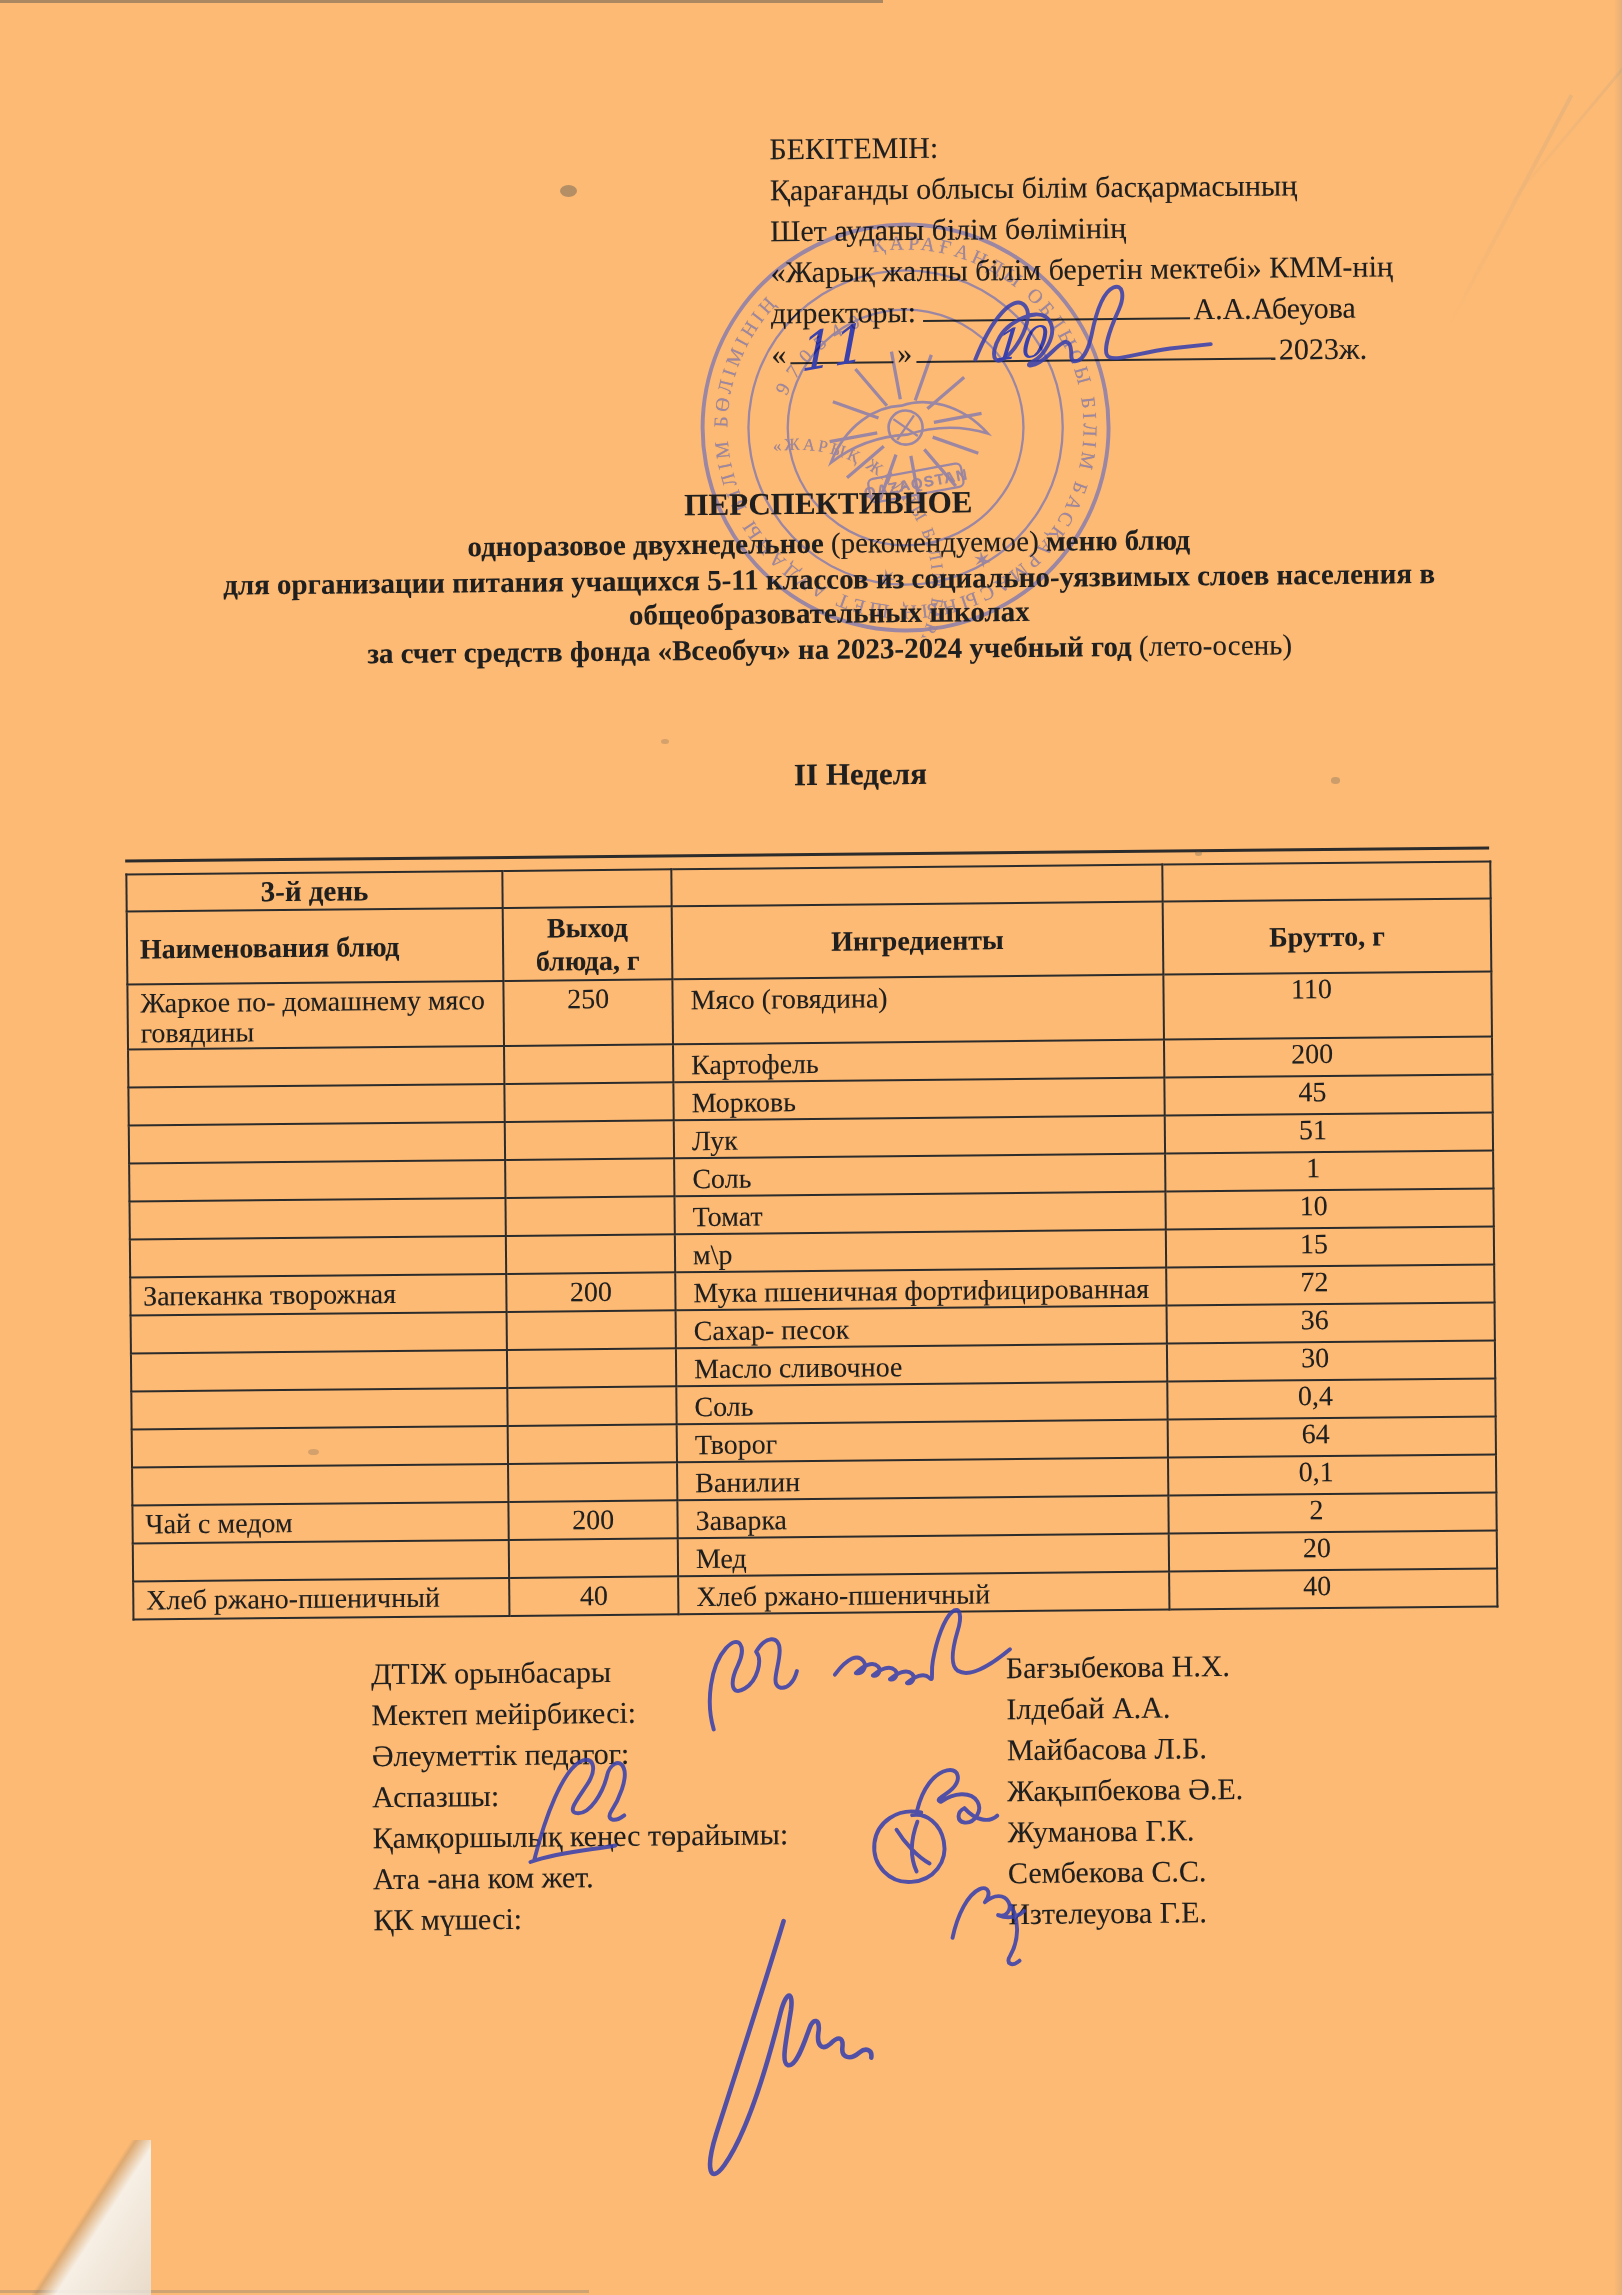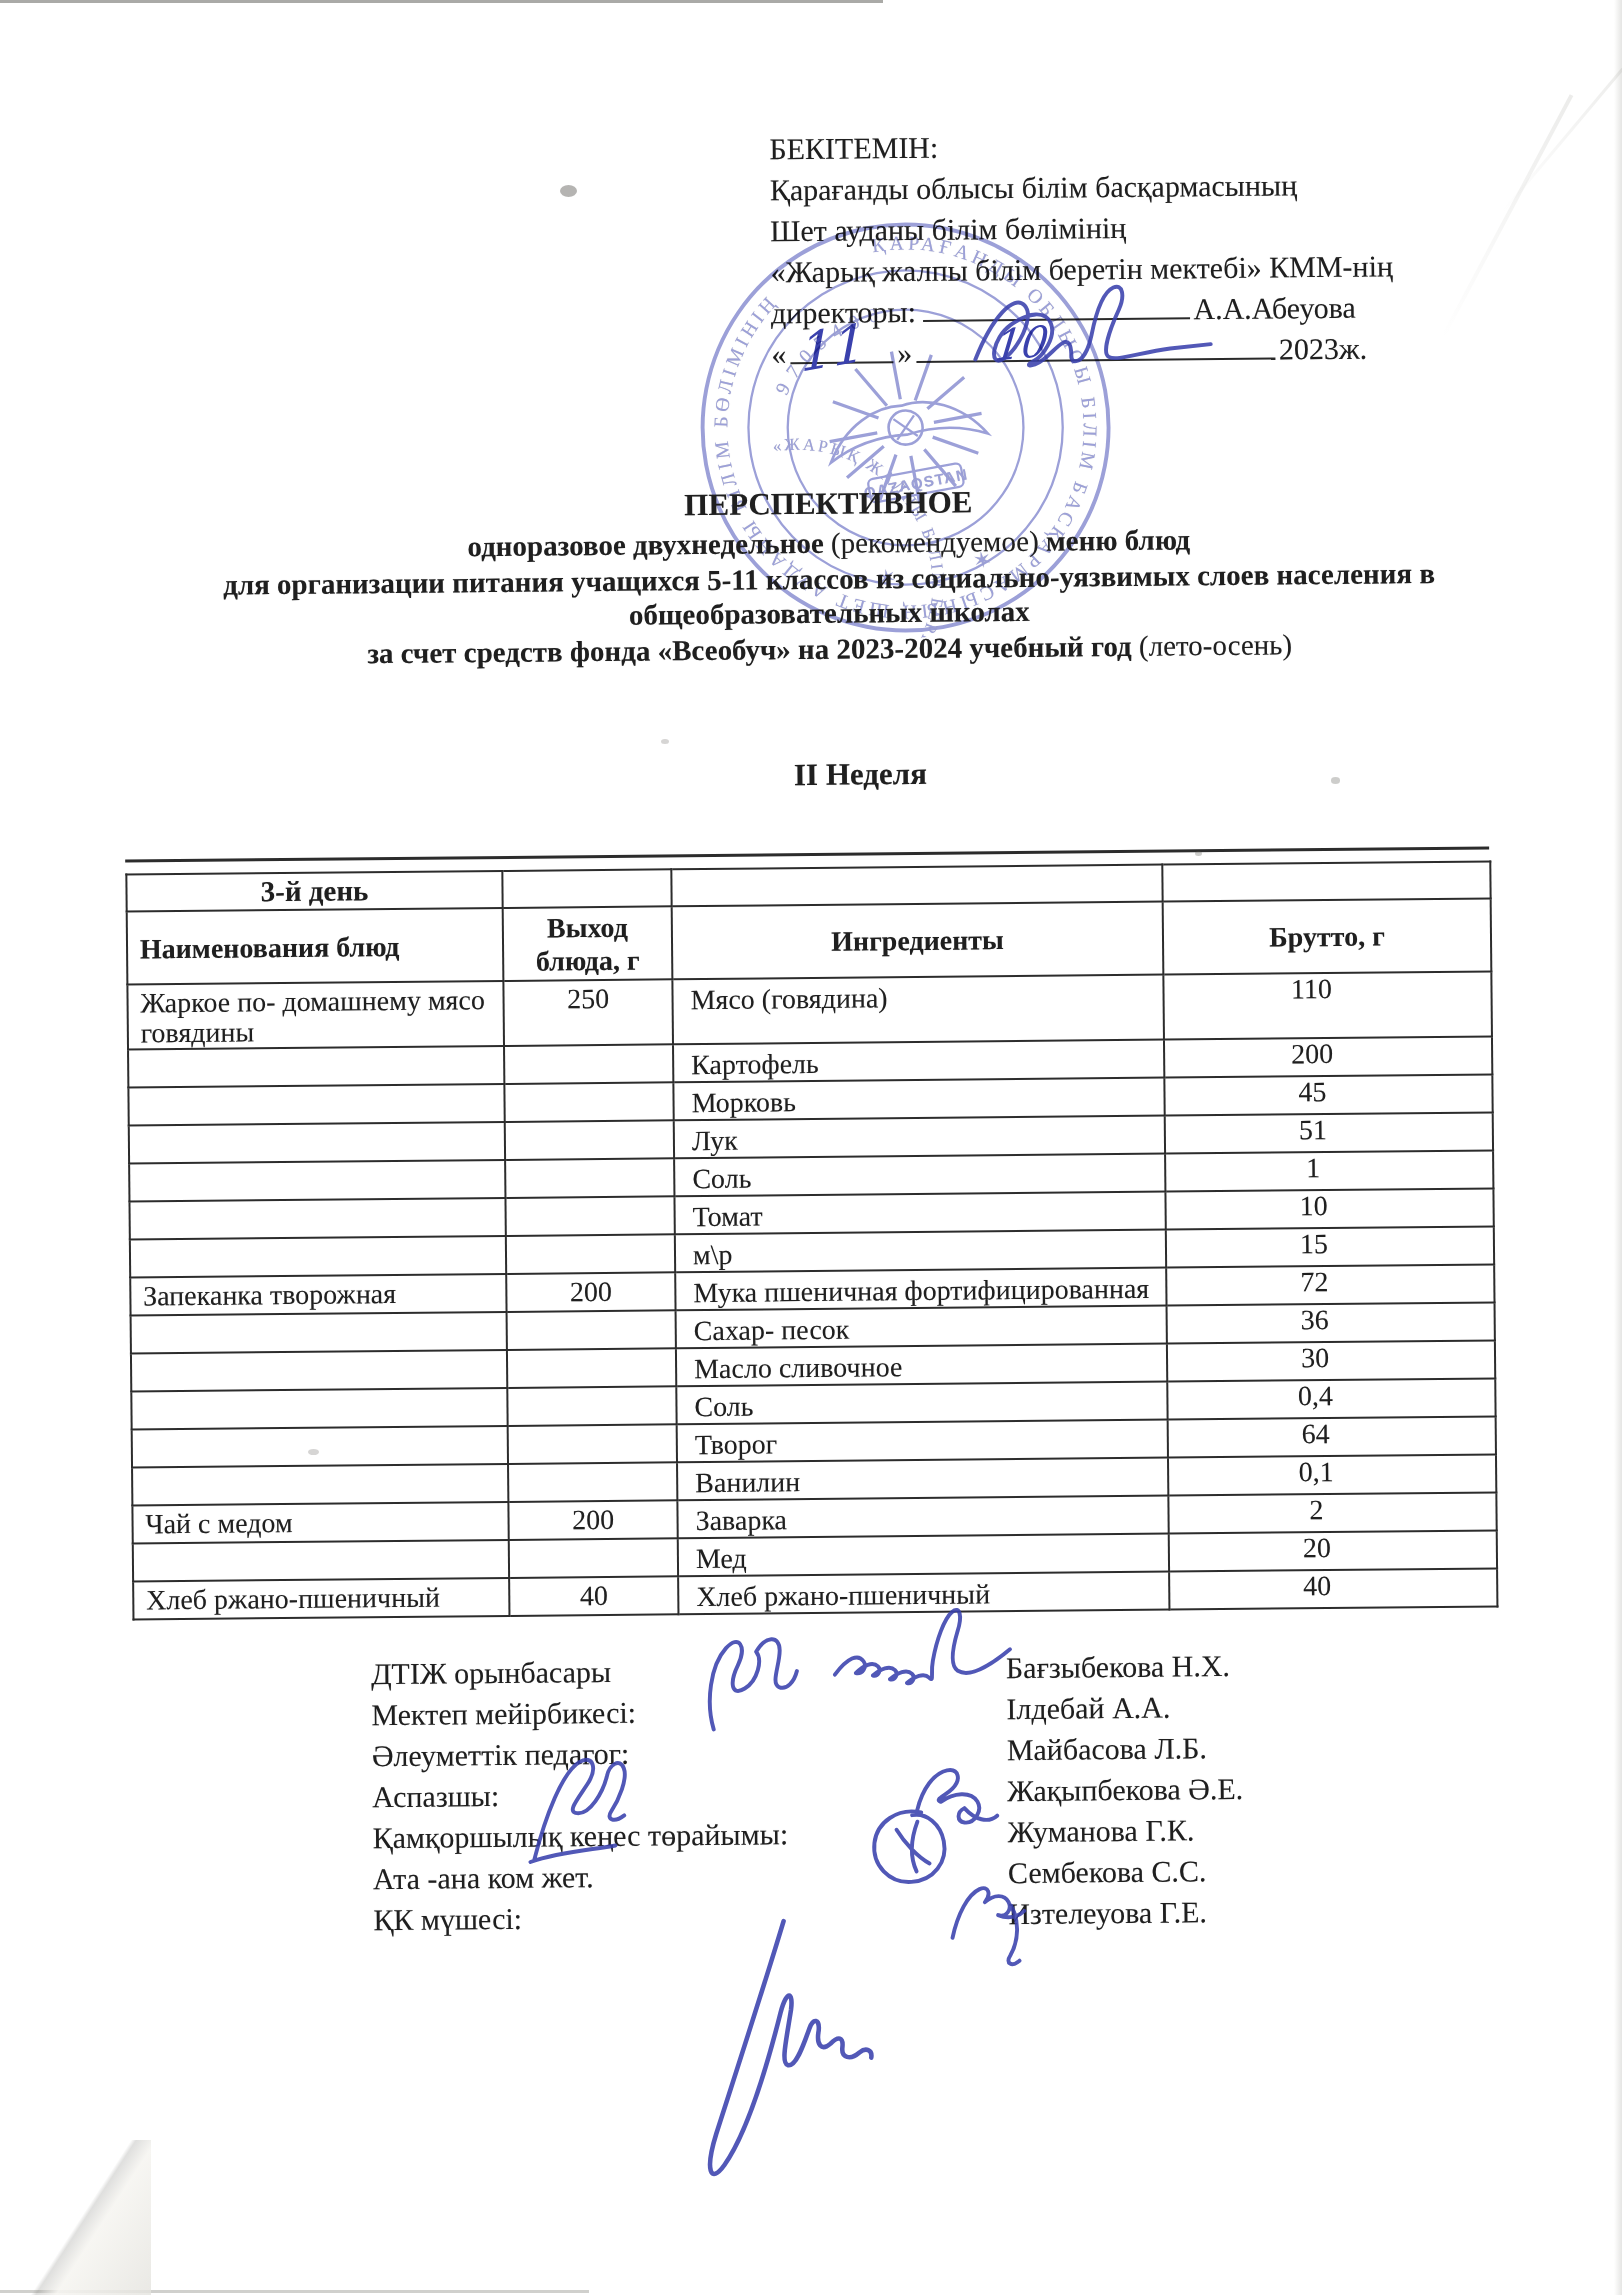--- a/index.html
+++ b/index.html
@@ -1,16 +1,16 @@
 <!DOCTYPE html>
 <html style="font-size:10.5px"><head>
 <meta charset="utf-8">
 <style>
   html,body{margin:0;padding:0;background:#e6e5e1;}
-  .page{position:relative;width:1623px;height:2295px;background:#ffffff;overflow:hidden;
+  .page{position:relative;width:1623px;height:2295px;background:#fdba74;overflow:hidden;
         font-family:"Liberation Serif","DejaVu Serif",serif;color:#1f1f1f;}
   .page *{box-sizing:border-box;}
   .content{position:absolute;inset:0;transform:rotate(-0.55deg);transform-origin:811px 1148px;}
   .txt{text-shadow:0 0 0.7px rgba(31,31,31,0.35);}
 
   
   .approval{position:absolute;left:779px;top:128px;width:831px;font-size:30px;line-height:41px;white-space:nowrap;}
   .approval .line{height:41px;}
   .uline{display:inline-block;border-bottom:2px solid #2a2a2a;height:26px;position:relative;vertical-align:baseline;}
   .u-sign{width:267px;margin:0 3.9px 0 6.5px;}

